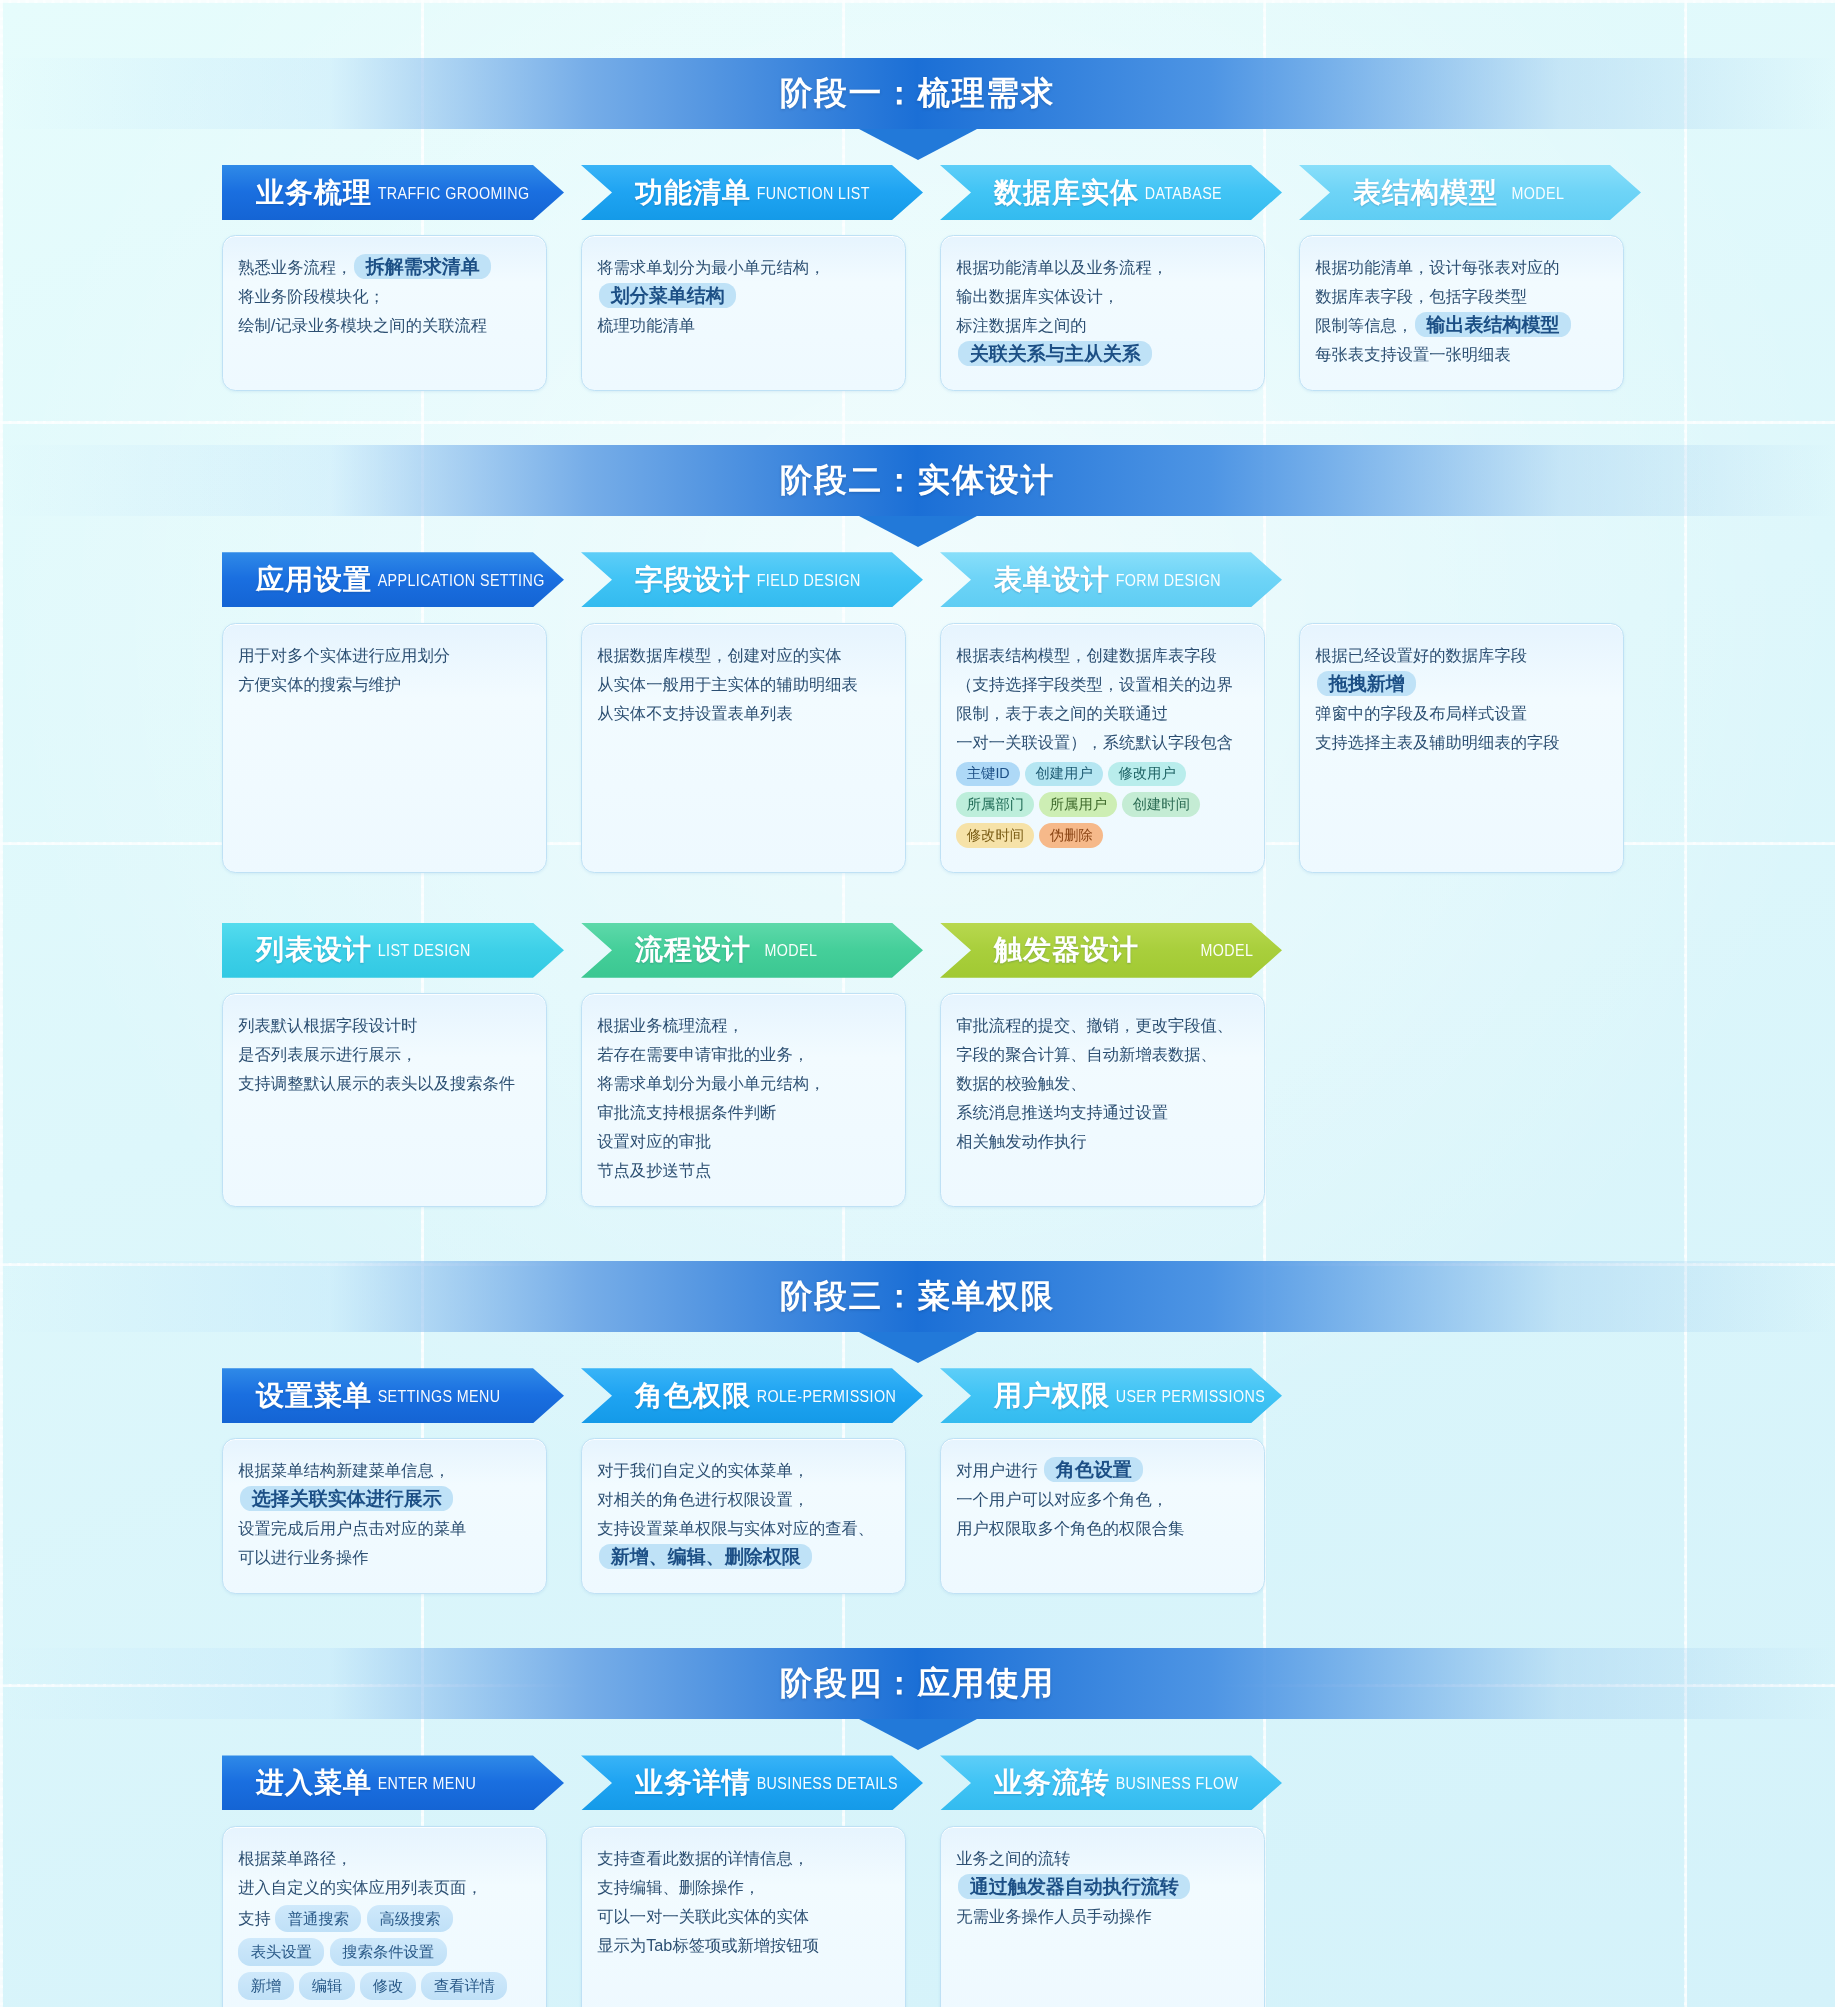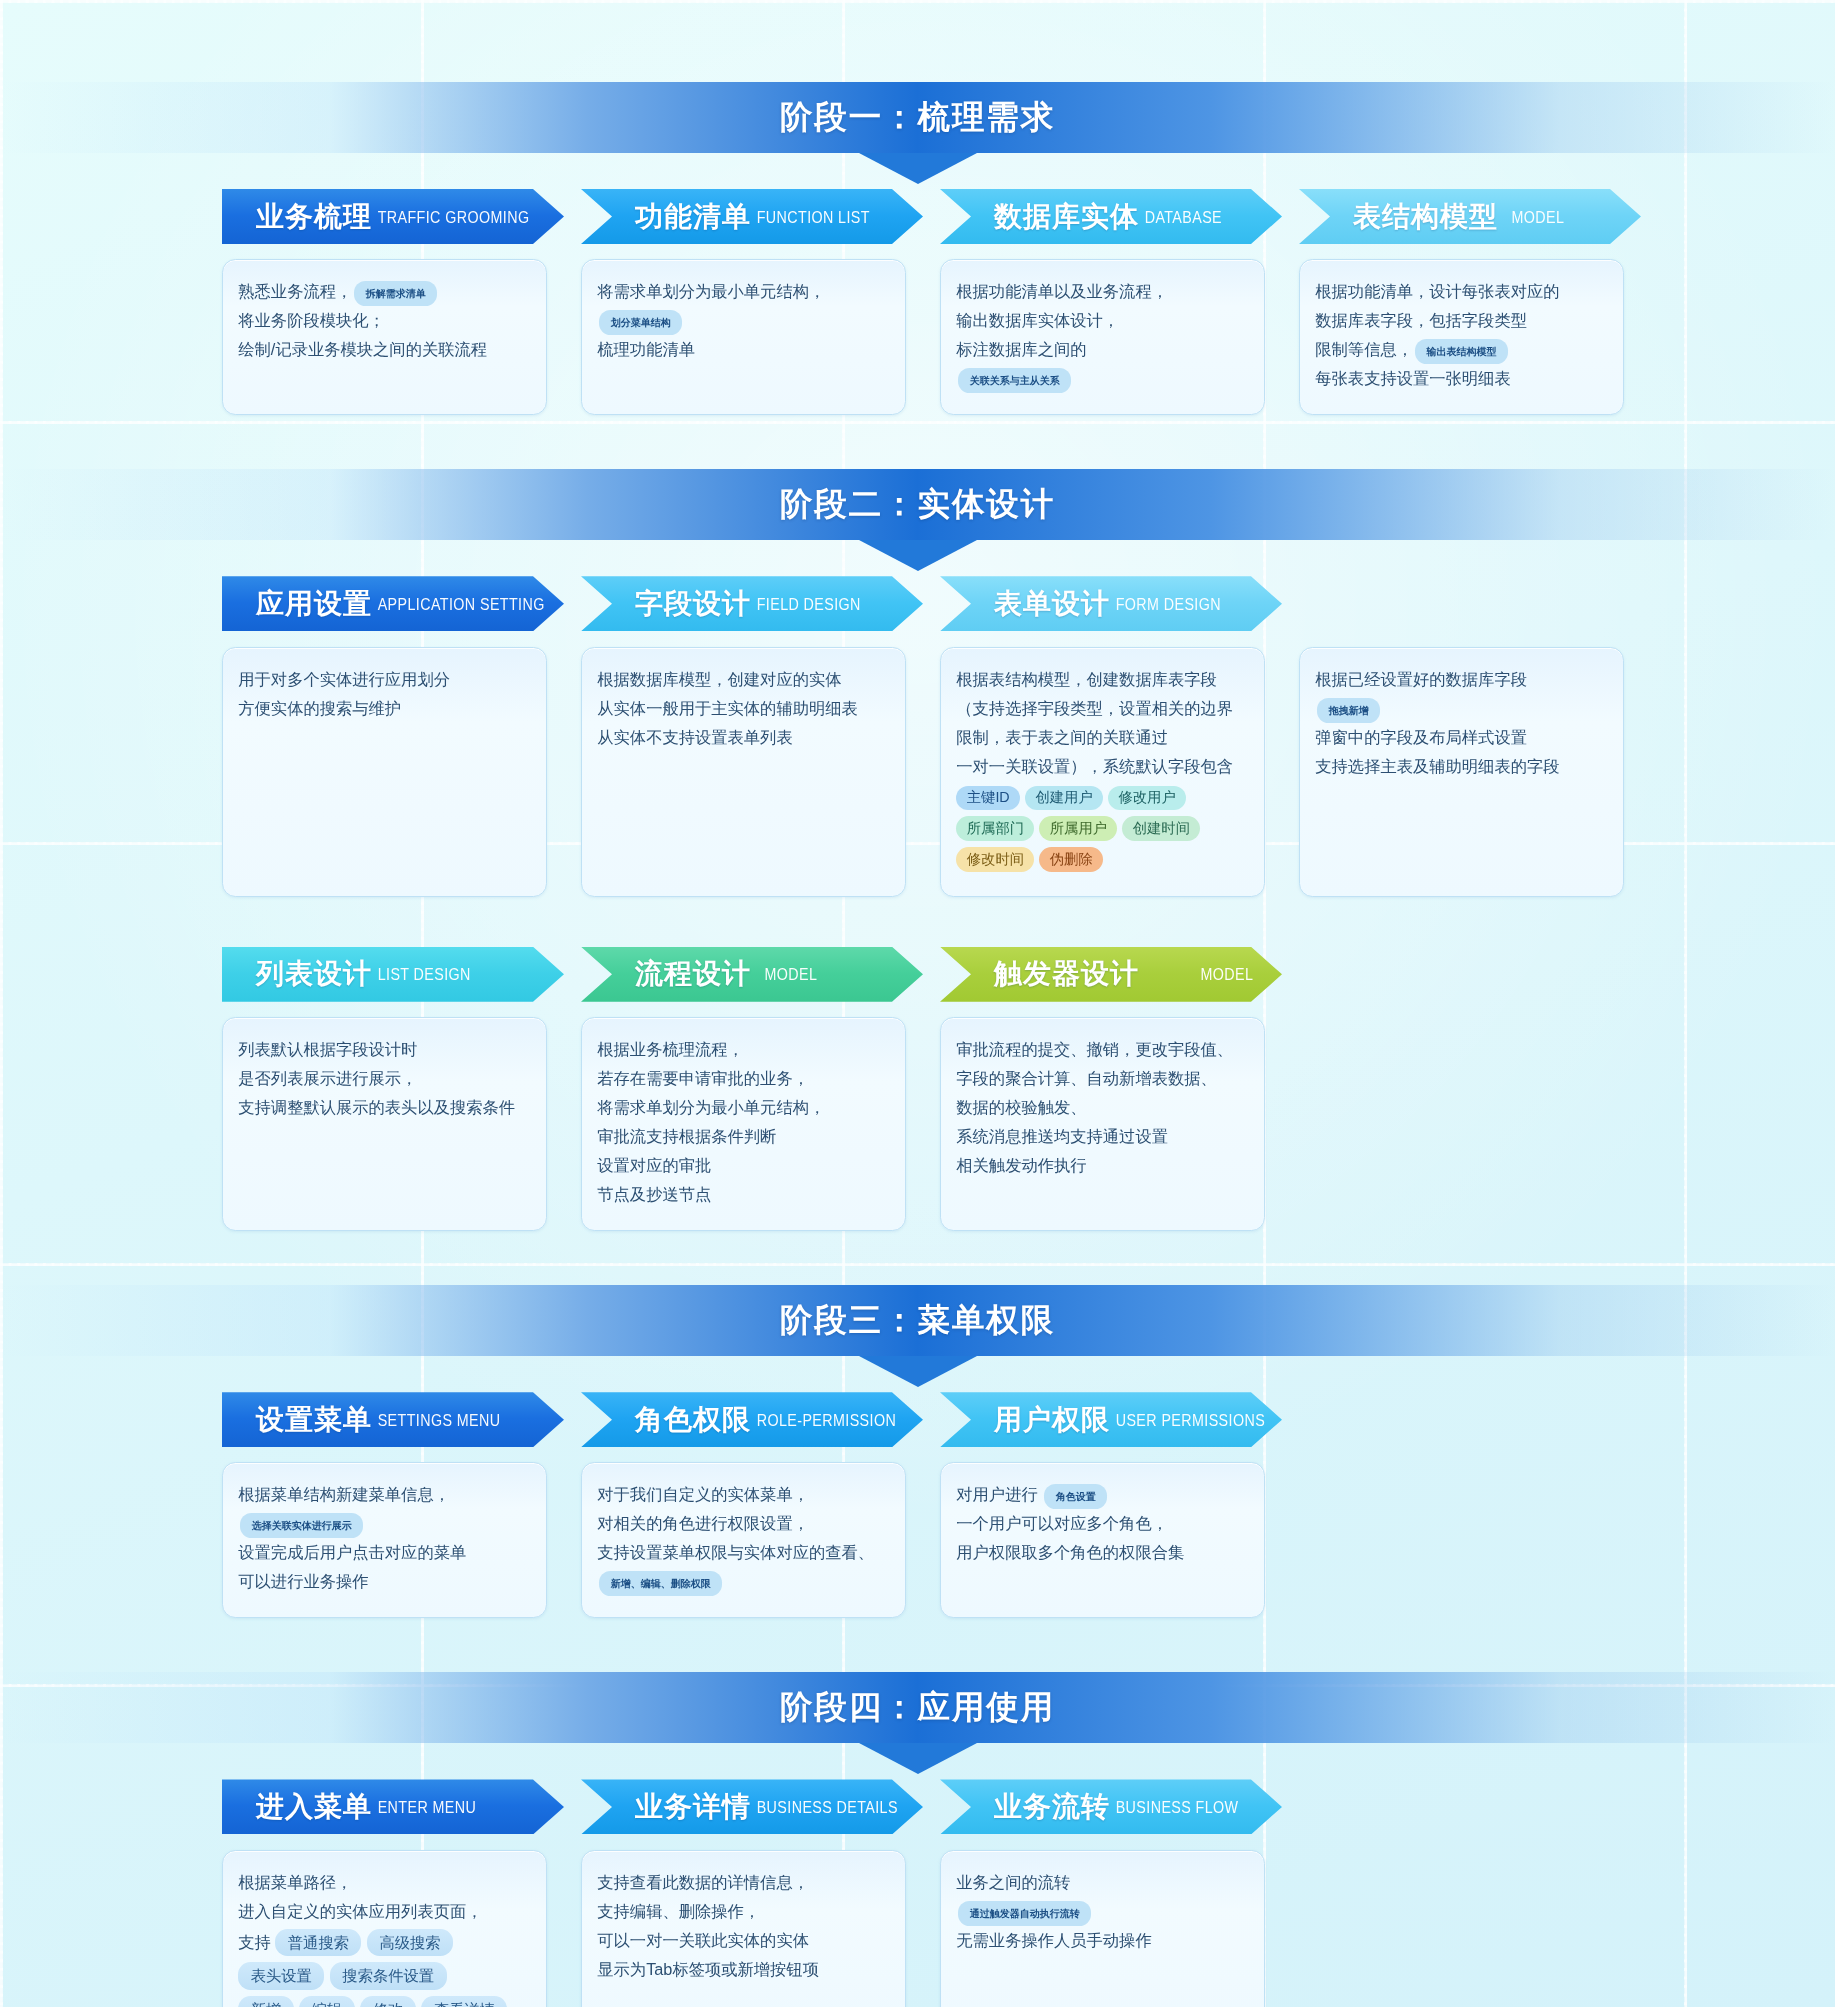--- a/index.html
+++ b/index.html
@@ -148,21 +148,21 @@
 
   
   .pill {
     display: inline-block;
     background: #bfe2f7;
     color: #1c4f85;
     font-weight: bold;
     border-radius: 11.5px;
     padding: 1px 11.5px;
     line-height: 23px;
-    font-size: 10px;
+    font-size: 19px;
     margin: 0 1.9px;
   }
 
   
   .tagwrap { margin-top: 1.9px; line-height: 29px; }
   .tag {
     display: inline-block;
     border-radius: 12.4px;
     padding: 1.9px 10.5px;
     font-size: 14.3px;
@@ -183,21 +183,21 @@
     line-height: 24px;
     margin: 2.9px 5.7px 2.9px 0;
     white-space: nowrap;
   }
 </style>
 </head>
 <body>
 
 <div id="grid-overlay"></div>
 <div class="page" id="page">
-    <div class="stage-banner" style="margin-top: 82px;">
+    <div class="stage-banner" style="margin-top: 58px;">
       <div class="stage-title">阶段一：梳理需求</div>
       <div class="notch"></div>
     </div>
     <div class="chev-row">
       <div class="chevron" style="background: linear-gradient(rgb(47, 138, 232) 0%, rgb(26, 111, 224) 48%, rgb(20, 100, 212) 100%);">
         <span class="chev-cn">业务梳理</span>
         <span class="chev-en">TRAFFIC GROOMING</span>
       </div>
       <div class="chevron notched" style="background: linear-gradient(rgb(57, 180, 247) 0%, rgb(31, 164, 242) 48%, rgb(20, 154, 232) 100%);">
         <span class="chev-cn">功能清单</span>

